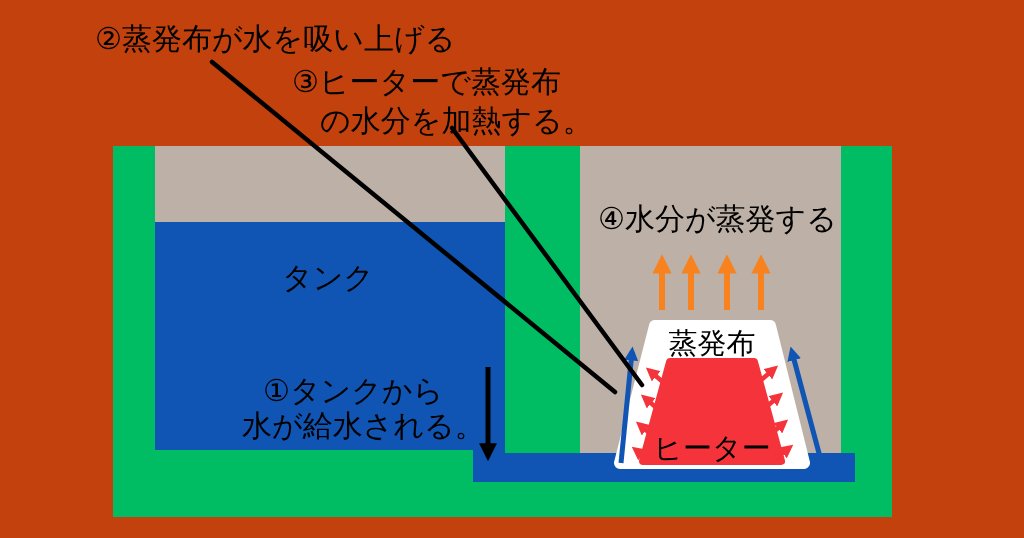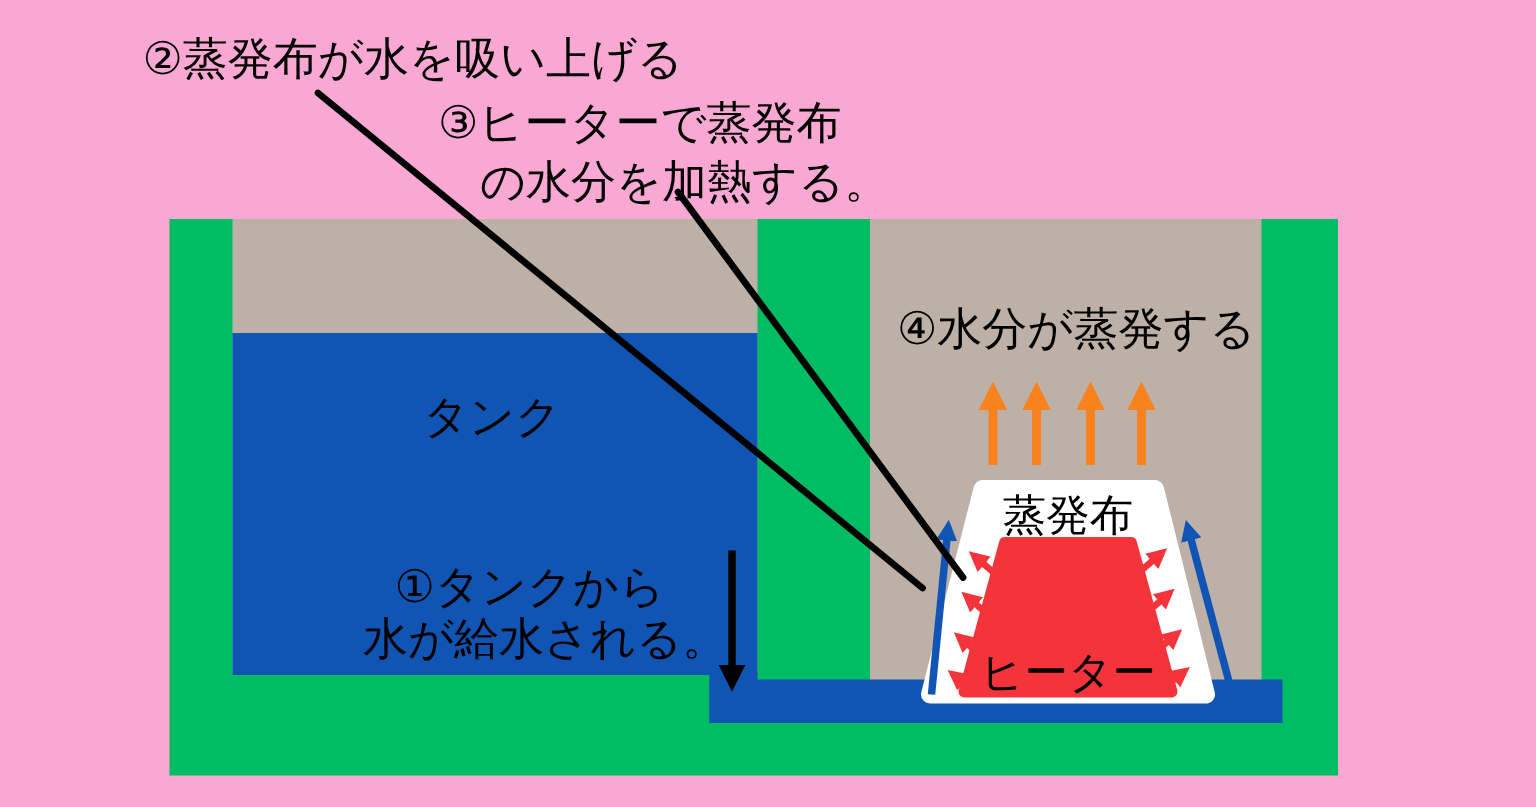--- a/index.html
+++ b/index.html
@@ -1,21 +1,21 @@
 <!DOCTYPE html>
 <html style="--green: #00BC62; --blue: #1155B4; --tan: #BDB1A7; --red: #F5333A; --orange: #F8821E; --line: #000000; --cloth: #FFFFFF;"><head>
 <meta charset="utf-8">
 <style>
   :root{
     --green:#00BC62; --blue:#1155B4; --tan:#BDB1A7; --red:#F5333A;
     --orange:#F8821E; --line:#000000; --cloth:#FFFFFF;
   }
   html,body{margin:0;padding:0;background:#ffffff;}
   .stage{
-    position:relative;width:1024px;height:538px;background:#f9a8d4;overflow:hidden;
+    position:relative;width:1024px;height:538px;background:#c2410c;overflow:hidden;
     font-family:"Liberation Sans","DejaVu Sans",sans-serif;
   }
   svg{display:block;width:1024px;height:538px;}
   text{fill:var(--line);font-family:"Liberation Sans","DejaVu Sans",sans-serif;}
   .ann{font-size:30px;}
   .part{font-size:29px;}
   .fill-green{fill:var(--green);}
   .fill-blue{fill:var(--blue);}
   .fill-tan{fill:var(--tan);}
   .cloth-shape{fill:var(--cloth);stroke:var(--cloth);stroke-width:12;stroke-linejoin:round;}

